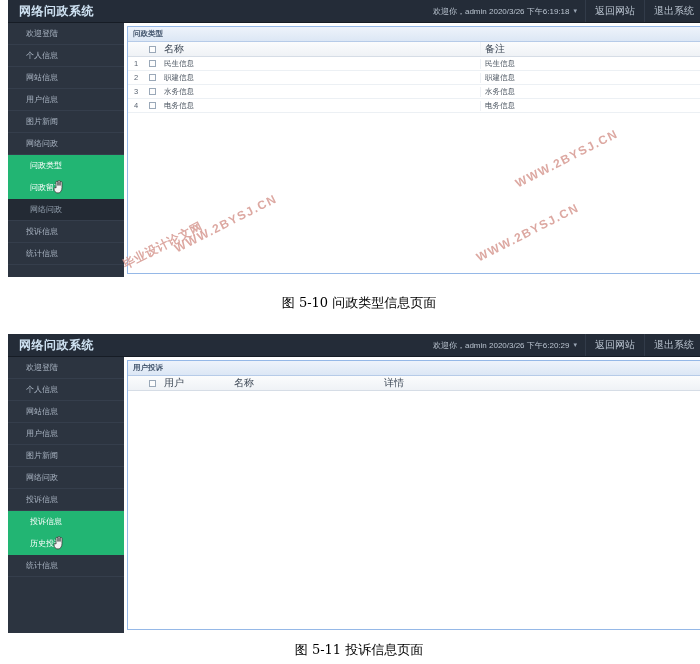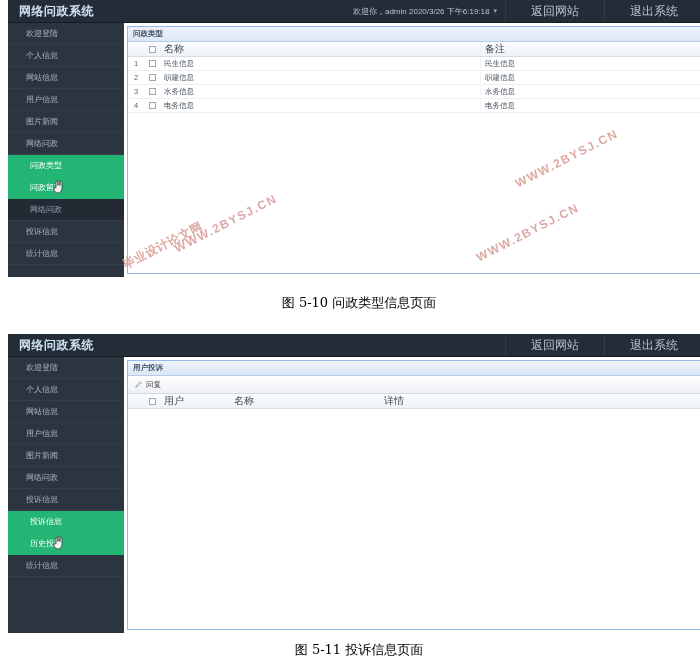--- a/index.html
+++ b/index.html
@@ -61,22 +61,22 @@
   .caret {
     margin-left: 4px;
     font-size: 7px;
     color: #9aa6b4;
   }
   .topbtn {
     display: flex;
     align-items: center;
     justify-content: center;
     color: #b9c3cf;
-    font-size: 12px;
-    padding: 0 25px;
+    font-size: 10px;
+    padding: 0 9px;
     border-left: 1px solid #323b49;
     white-space: nowrap;
   }
   .topbtn:last-child { border-right: 1px solid #323b49; }
 
   
   .body-split {
     display: flex;
     height: calc(100% - 23px);
   }
@@ -375,20 +375,24 @@
     <div class="wm" style="left:505px; top:178px;">WWW.2BYSJ.CN</div>
   </div>
 
   <div class="caption cap1">图 5-10 问政类型信息页面</div>
 
   <div class="app-window win2">
 
     <div class="topbar">
       <div class="brand">网络问政系统</div>
       <div class="topbar-right">
+        <div class="welcome">
+          <span>欢迎你，admin  2020/3/26 下午6:20:29</span>
+          <span class="caret">▾</span>
+        </div>
         <div class="topbtn">返回网站</div>
         <div class="topbtn">退出系统</div>
       </div>
     </div>
 
     <div class="body-split">
 
       <div class="sidebar">
         <div class="nav-item">欢迎登陆</div>
         <div class="nav-item">个人信息</div>
@@ -404,29 +408,20 @@
             <path d="M8 16V4.5a2 2 0 1 1 4 0V11V3a2 2 0 1 1 4 0v8V5a2 2 0 1 1 4 0v10c0 6-3 11-8 11s-8-4-8-8c0-2 1-3 2-3z" fill="#f2f2f2" stroke="#3a3a3a" stroke-width="1.6"></path>
           </svg>
         </div>
         <div class="nav-item">统计信息</div>
       </div>
 
       <div class="content">
         <div class="panel">
           <div class="panel-head">用户投诉</div>
 
-          <div class="toolbar">
-            <div class="tool">
-              <svg class="ico" viewBox="0 0 16 16">
-                <path d="M3 13l1.5-3.5L11 3l2 2-6.5 6.5z" fill="#f2f2f2" stroke="#6f7b86" stroke-width="1"></path>
-                <path d="M10.5 3.5l2 2" stroke="#8a949e" stroke-width="1"></path>
-              </svg>
-              <span>回复</span>
-            </div>
-          </div>
 
 
           <div class="grid-head">
             <div class="c-idx"></div>
             <div class="c-chk">
                 <span class="chk"></span>
               </div>
             <div class="c2-user">用户</div>
             <div class="c2-name">名称</div>
             <div class="c2-detail">详情</div>

